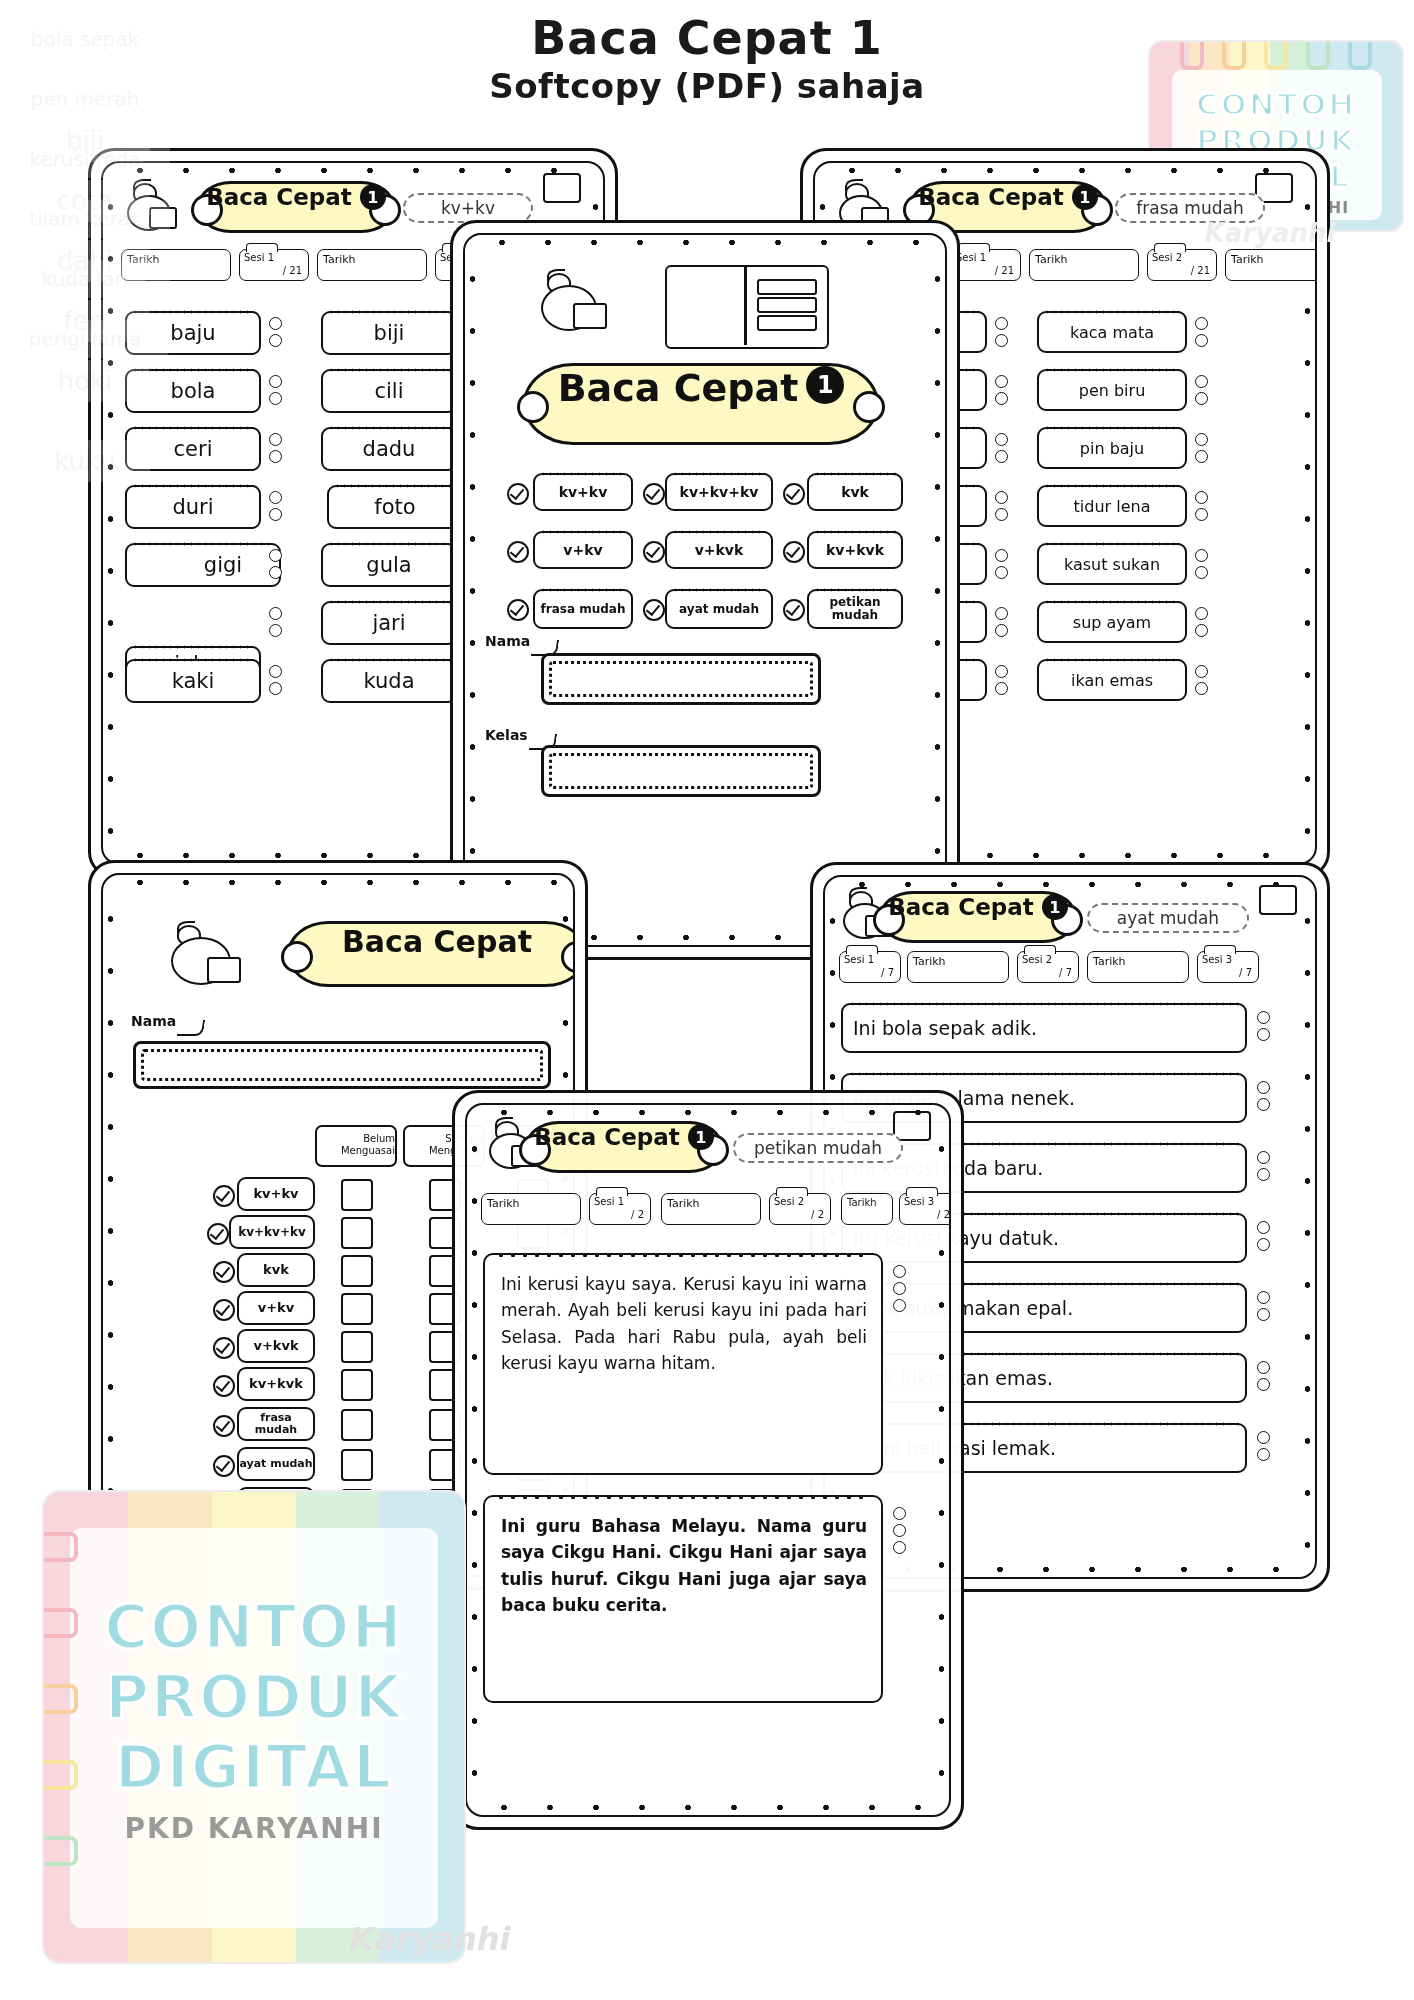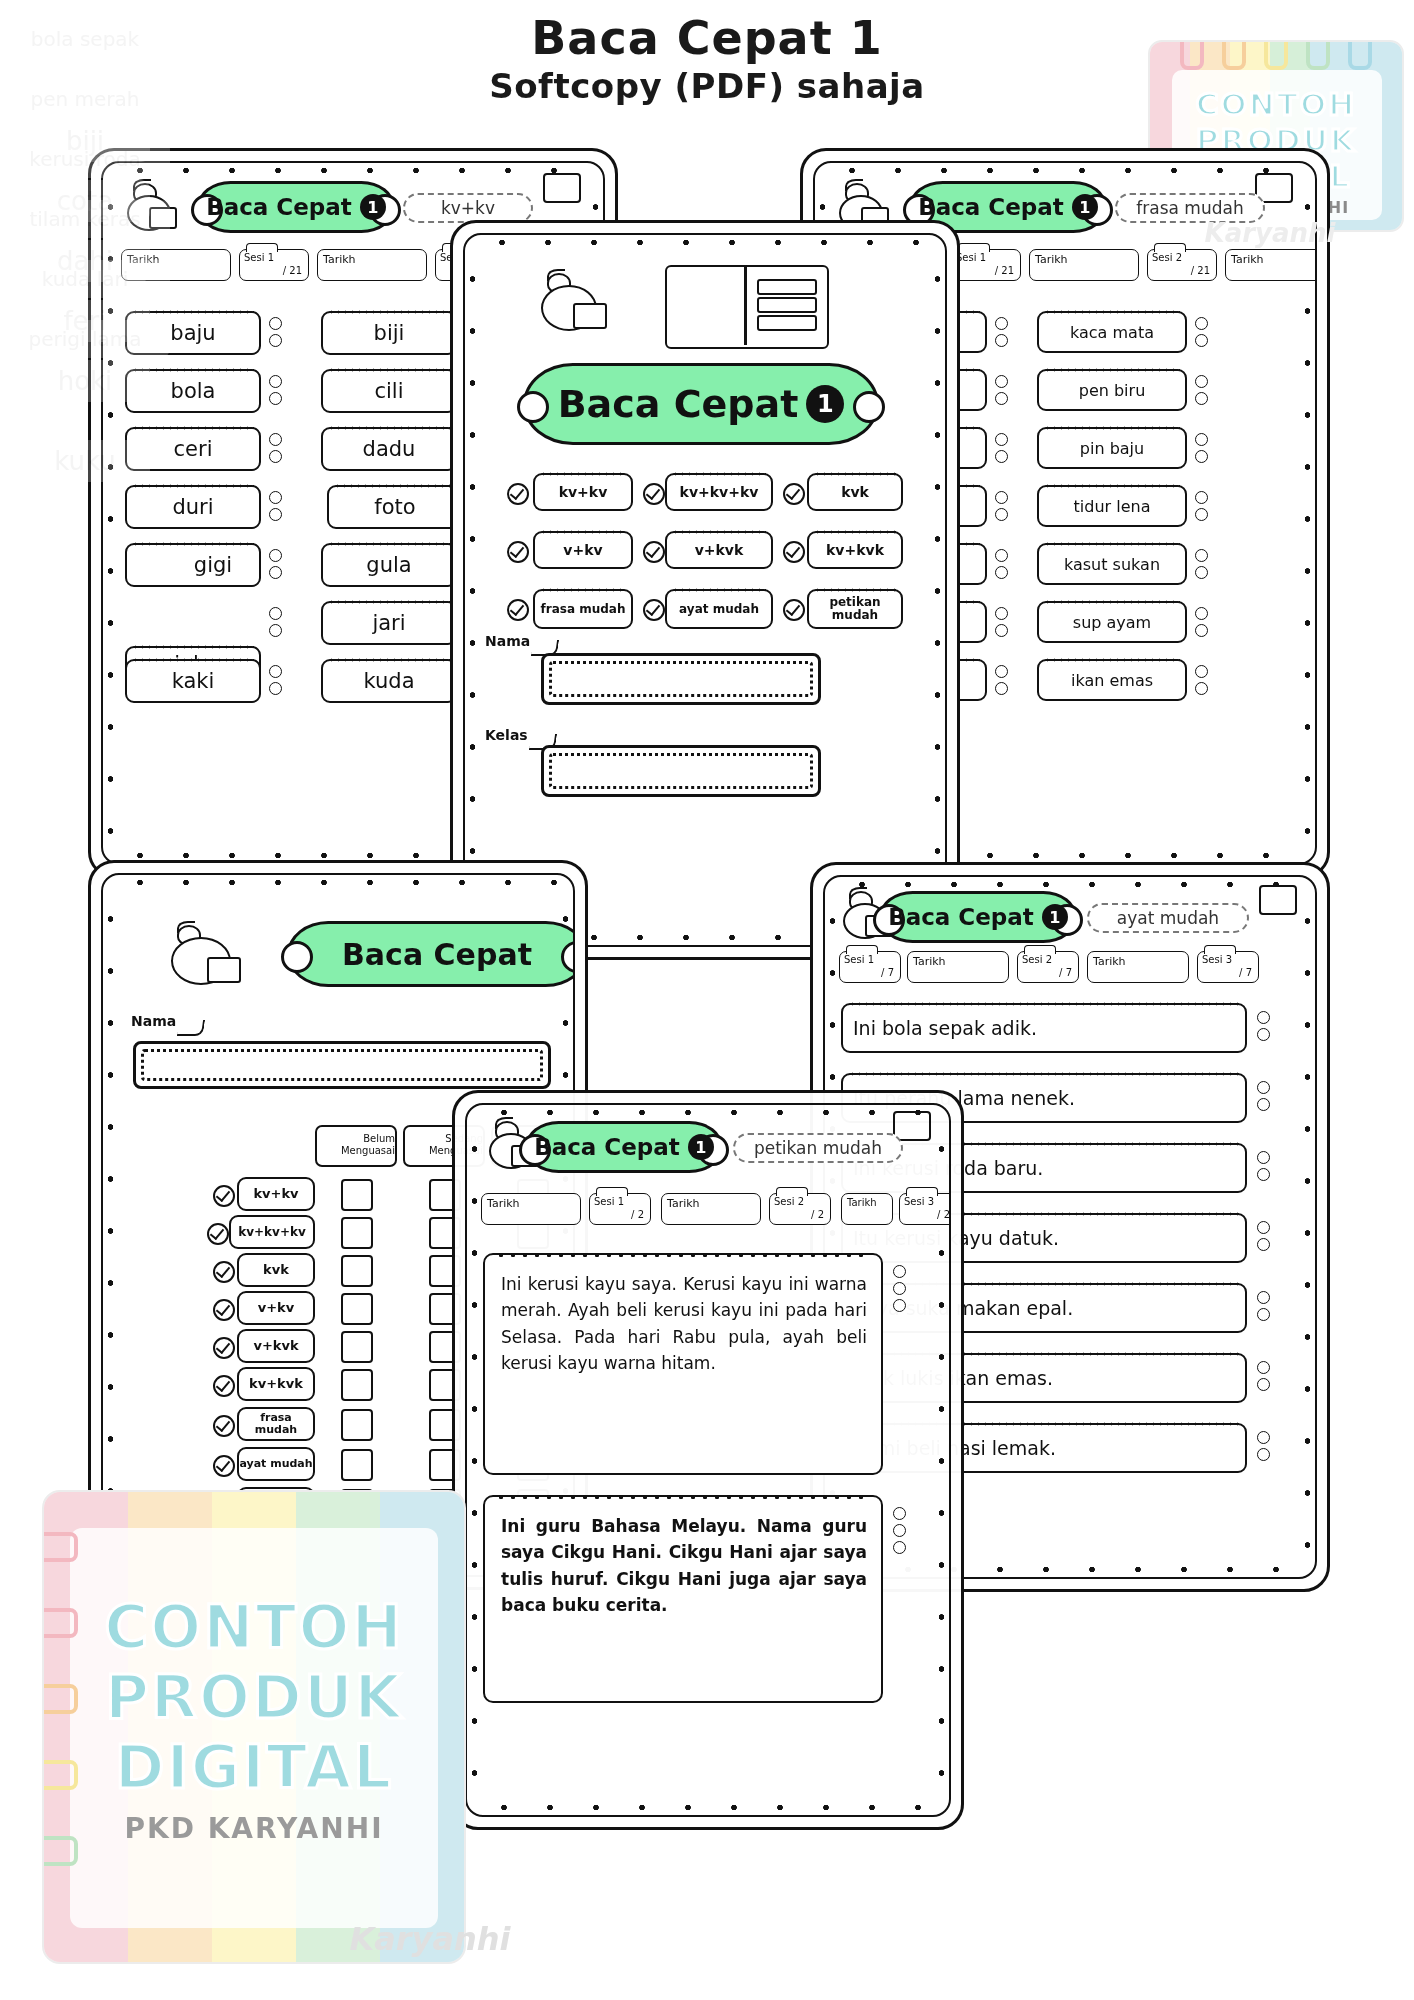--- a/index.html
+++ b/index.html
@@ -46,23 +46,23 @@
   .dots-t{top:16px}.dots-b{bottom:16px}
   .dots-l,.dots-r{
     position:absolute;top:30px;bottom:30px;width:7px;
     background-image:radial-gradient(circle, #111 2.6px, transparent 3px);
     background-size:7px 52px;background-repeat:repeat-y;
   }
   .dots-l{left:16px}.dots-r{right:16px}
 
   
   .cloud{
-    position:absolute;background:#86efac;border:3px solid #111;
+    position:absolute;background:#fef9c3;border:3px solid #111;
     border-radius:44px/34px;
-    display:flex;align-items:center;justify-content:center;
+    display:flex;justify-content:center;
     font-weight:bold;color:#111;
     box-sizing:border-box;
   }
   .cloud:before,.cloud:after{
     content:"";position:absolute;background:#fff;border:3px solid #111;
     border-radius:50%;
   }
   .cloud:before{width:26px;height:26px;left:-9px;top:50%;margin-top:-13px;}
   .cloud:after{width:26px;height:26px;right:-9px;top:50%;margin-top:-13px;}
   .cloud .txt{position:relative;z-index:2;white-space:nowrap;}
@@ -325,21 +325,21 @@
         <i></i>
       </div>
     <div class="wcard" style="left:22px;top:322px;width:136px;height:44px;">
       <div class="stitch"></div>
       <span>duri</span>
     </div>
     <div class="dotpair" style="left:166px;top:328px;">
         <i></i>
         <i></i>
       </div>
-    <div class="wcard" style="left:22px;top:380px;width:136px;height:44px;padding-left:40px;">
+    <div class="wcard" style="left:22px;top:380px;width:156px;height:44px;padding-left:40px;">
       <div class="stitch"></div>
       <span>gigi</span>
     </div>
     <div class="dotpair" style="left:166px;top:386px;">
         <i></i>
         <i></i>
       </div>
     <div class="wcard" style="left:22px;top:438px;width:136px;height:36px;margin-top:45px;">
       <div class="stitch"></div>
       <span>jala</span>

